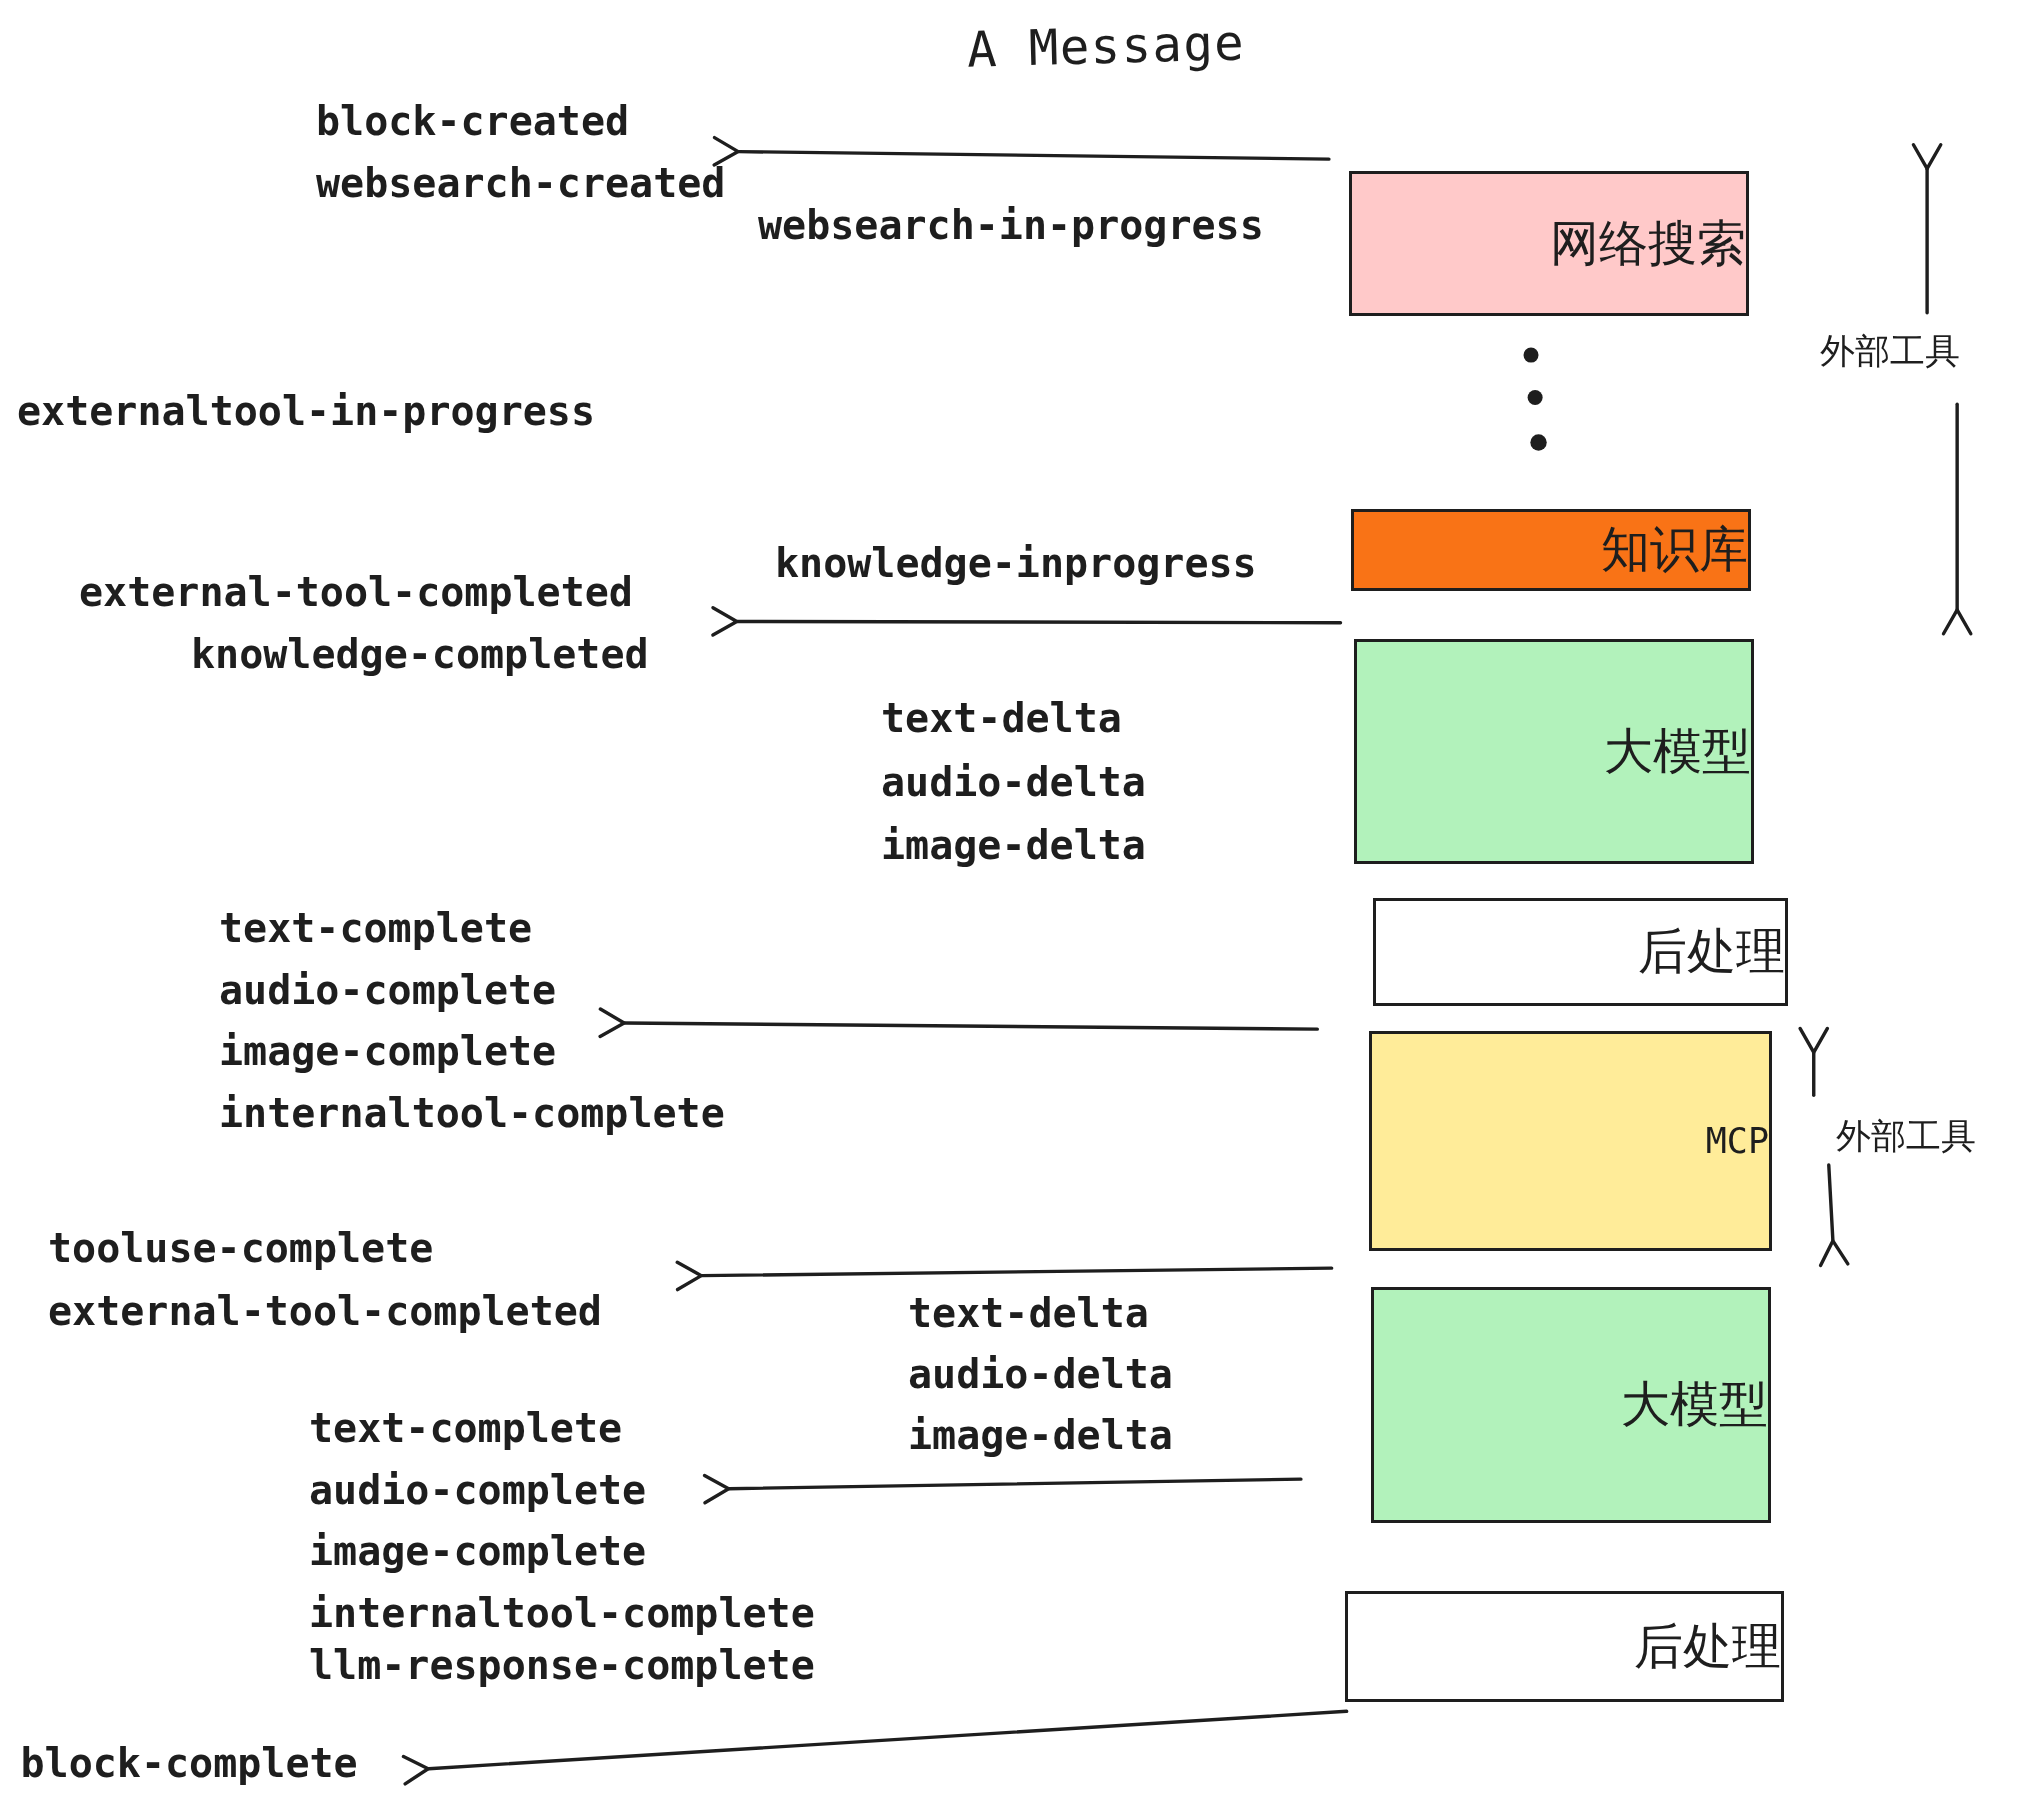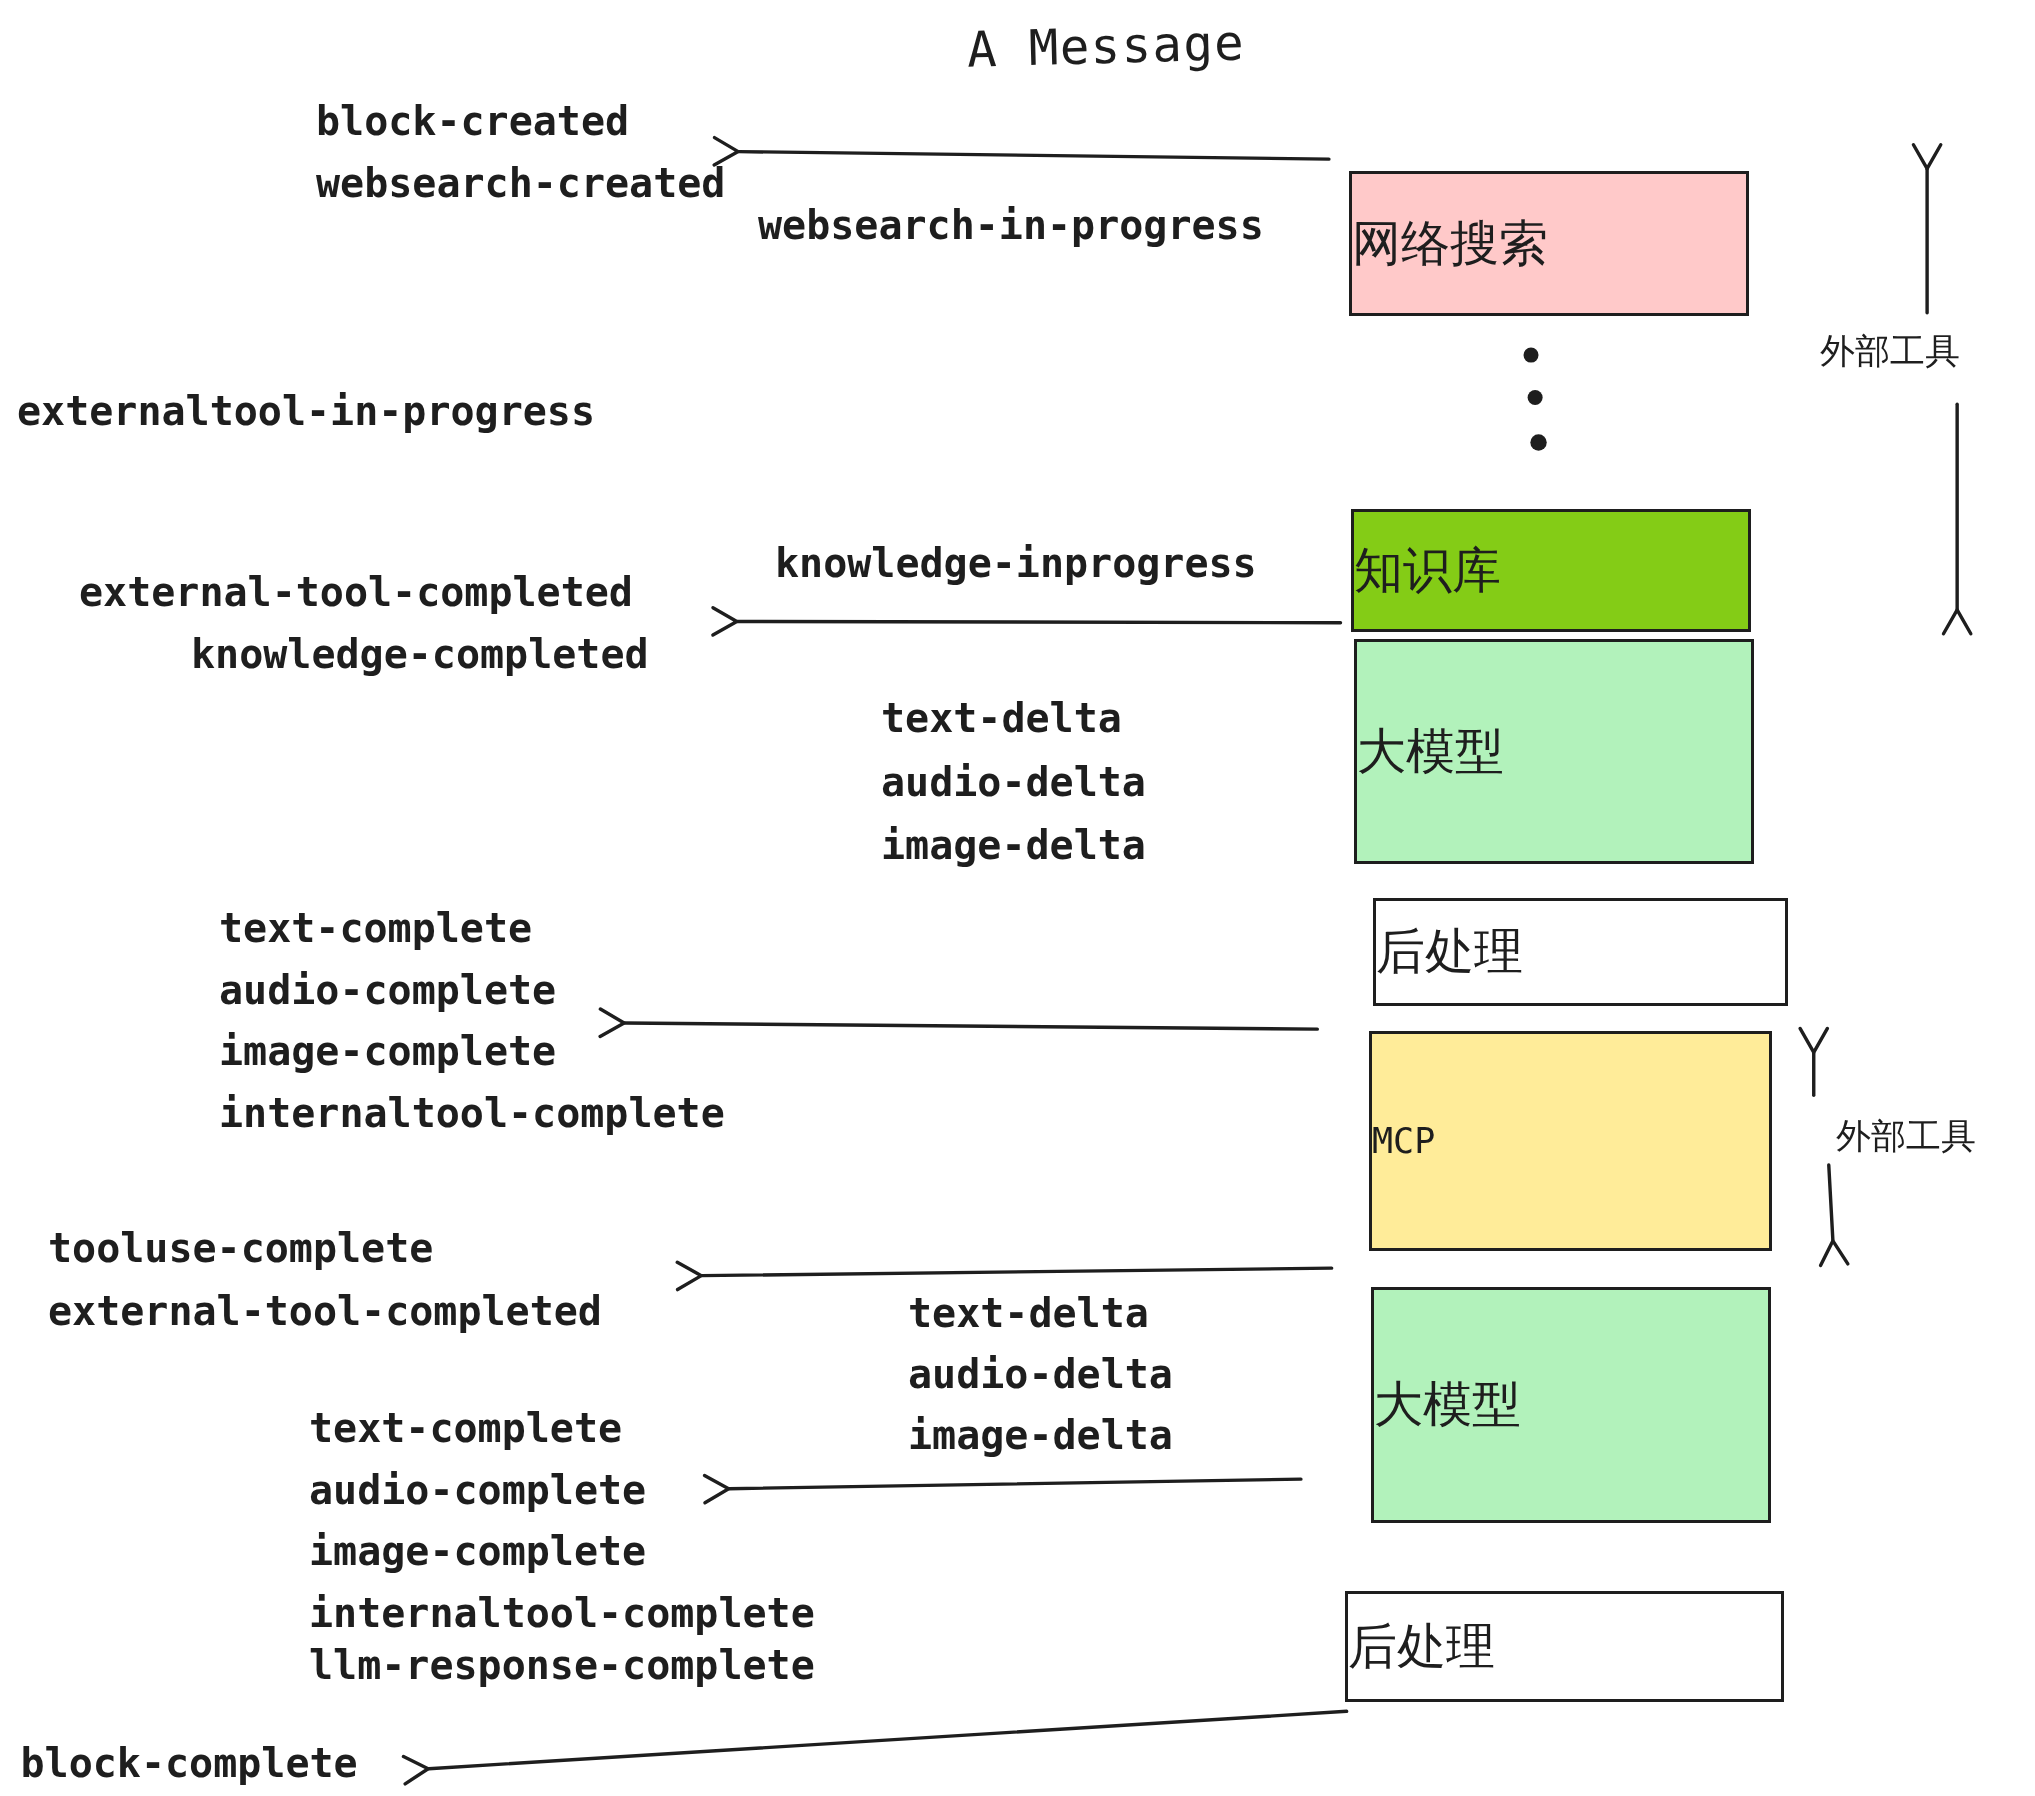--- a/index.html
+++ b/index.html
@@ -25,22 +25,23 @@
     font-size:40px;
     font-weight:700;
     white-space:nowrap;
     line-height:1;
   }
   .box{
     position:absolute;
     border:3.4px solid #1e1e1e;
     display:flex;
     align-items:center;
-    justify-content:flex-start;
+    justify-content:flex-end;
     box-sizing:border-box;
+    padding-left:33px;
   }
   .box .lbl{
     font-size:49px;
     font-weight:500;
     font-family:"DejaVu Sans","Liberation Sans",sans-serif;
     white-space:nowrap;
   }
   .box .lbl.mono{
     font-family:"DejaVu Sans Mono","Liberation Mono",monospace;
     font-size:35px;
@@ -111,21 +112,21 @@
   <div class="evt" style="left:309px;top:1593px">internaltool-complete</div>
   <div class="evt" style="left:309px;top:1645px">llm-response-complete</div>
   <div class="evt" style="left:20.5px;top:1743px">block-complete</div>
   <div class="evt" style="left:908px;top:1293px">text-delta</div>
   <div class="evt" style="left:908px;top:1354px">audio-delta</div>
   <div class="evt" style="left:908px;top:1415px">image-delta</div>
 
   <div class="box" style="left: 1349px; top: 171px; width: 400px; height: 145px; background: rgb(255, 201, 201);">
     <span class="lbl">网络搜索</span>
   </div>
-  <div class="box" style="left: 1351px; top: 509px; width: 400px; height: 123px; background: #84cc16;">
+  <div class="box" style="left: 1351px; top: 509px; width: 400px; height: 82px; background: #f97316;">
     <span class="lbl">知识库</span>
   </div>
   <div class="box" style="left: 1354px; top: 639px; width: 400px; height: 225px; background: rgb(178, 242, 187);">
     <span class="lbl">大模型</span>
   </div>
   <div class="box" style="left: 1373px; top: 898px; width: 415px; height: 108px; background: rgb(255, 255, 255);">
     <span class="lbl">后处理</span>
   </div>
   <div class="box" style="left: 1369px; top: 1031px; width: 403px; height: 220px; background: rgb(255, 236, 153);">
     <span class="lbl mono">MCP</span>

